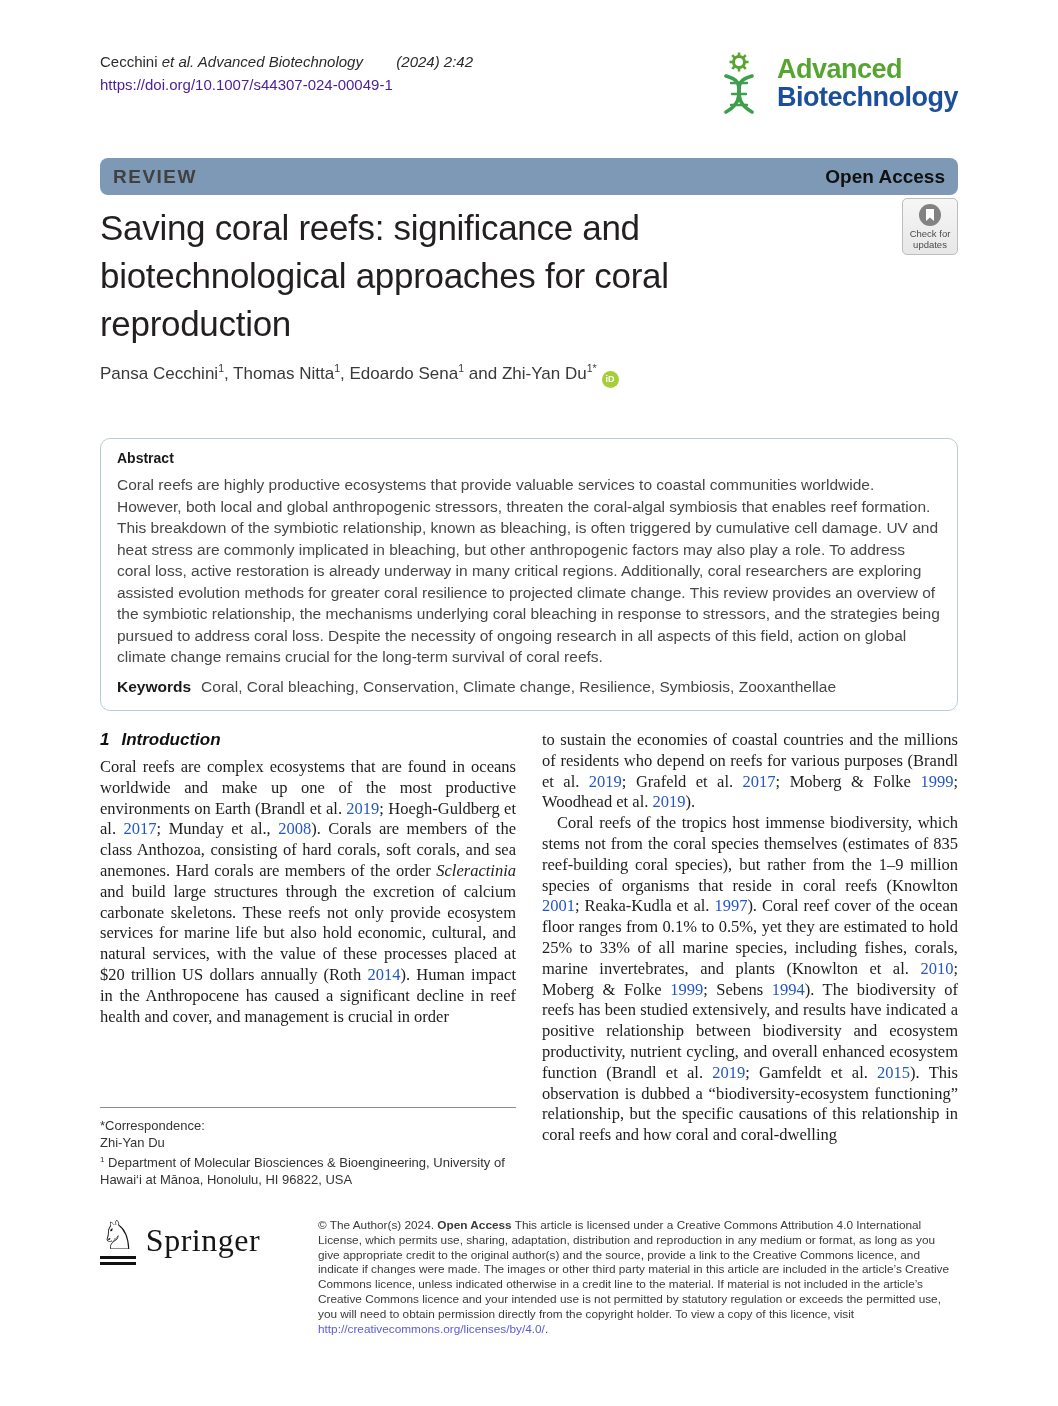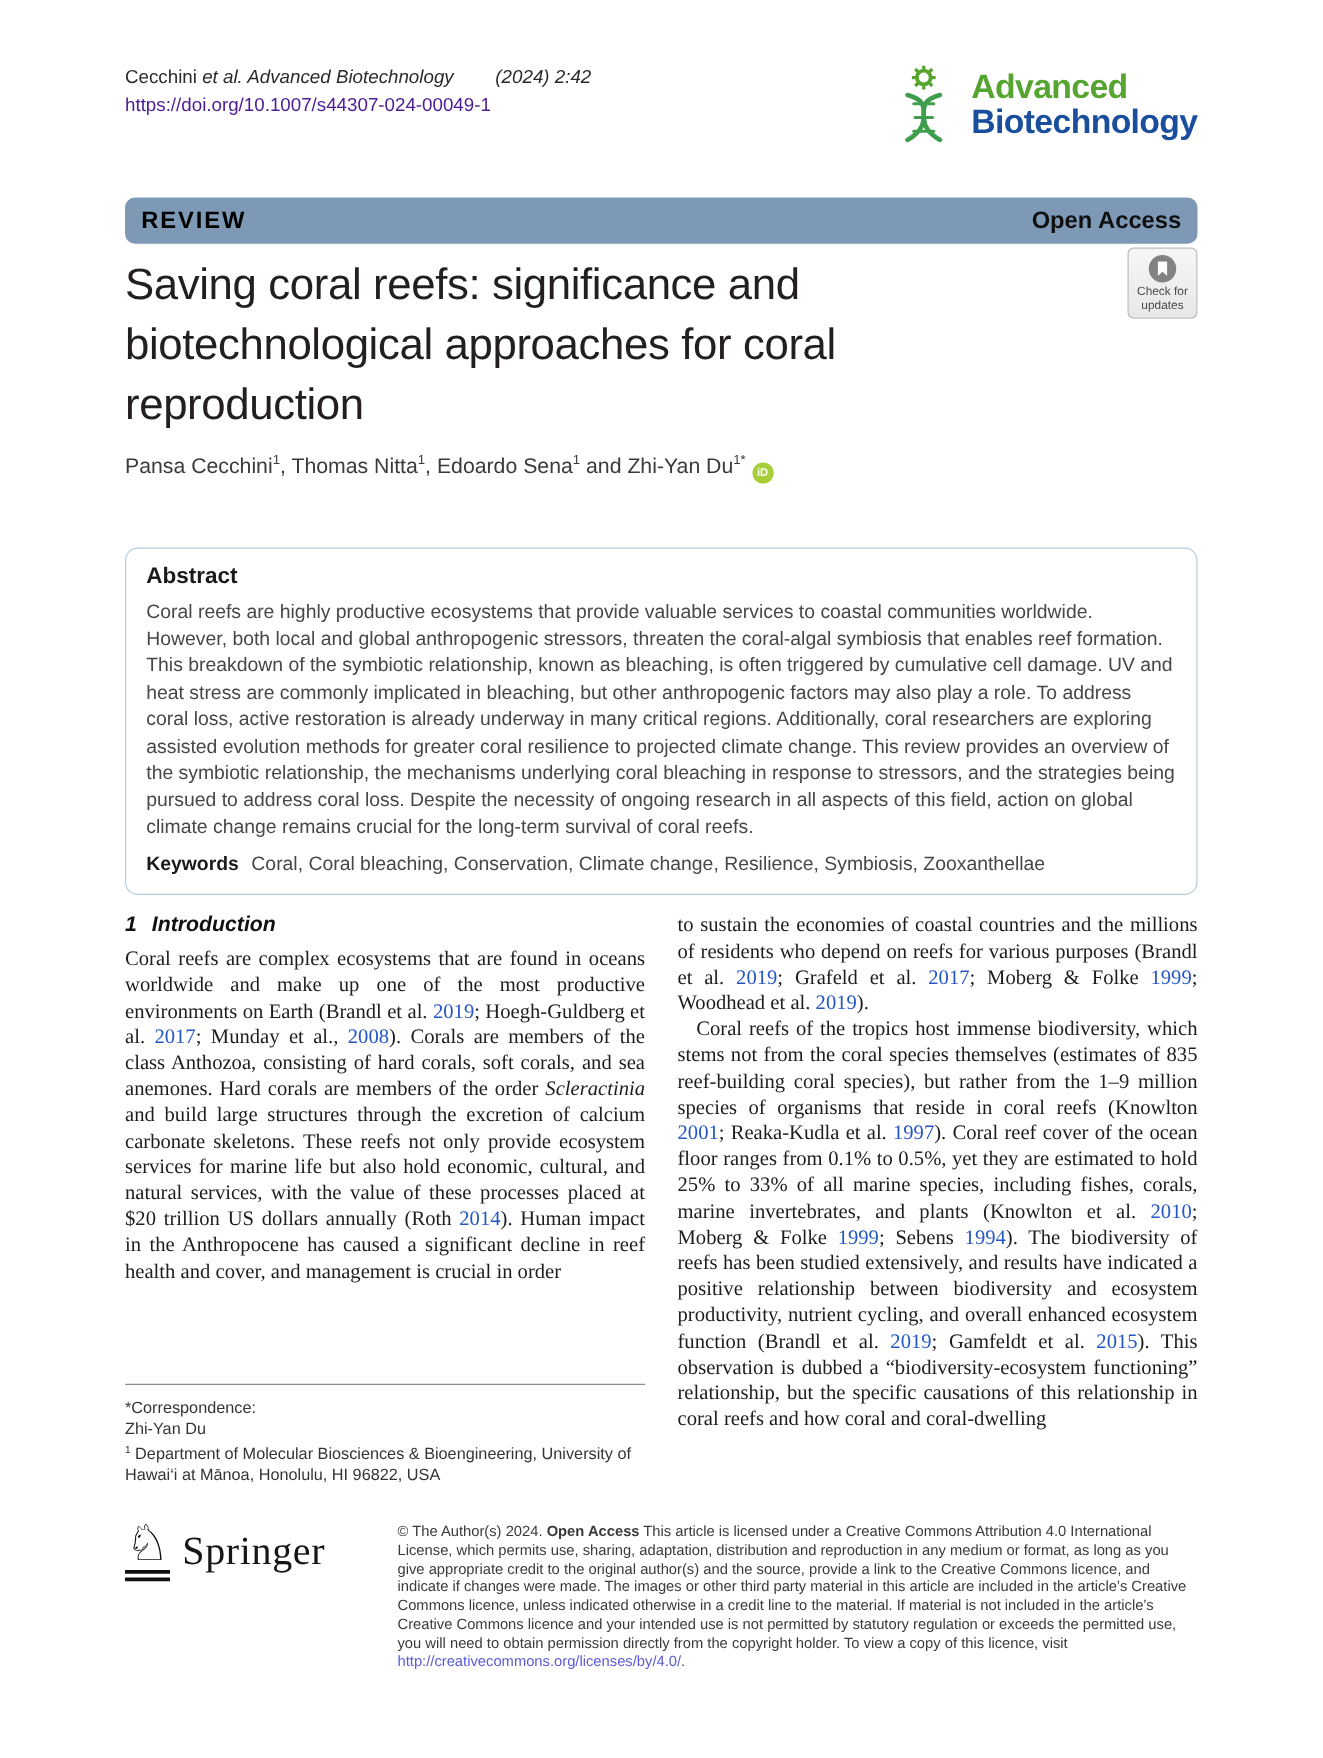--- a/index.html
+++ b/index.html
@@ -13,21 +13,21 @@
   .journal-logo { position:absolute; left:716px; top:52px; display:flex; align-items:center; gap:15px; }
   .logo-text { font-weight:bold; font-size:27px; line-height:28px; letter-spacing:-0.5px; }
   .logo-line1 { color:#56a531; }
   .logo-line2 { color:#1b4f9e; }
   
   .banner {
     position:absolute; left:100px; right:100px; top:158px; height:37px;
     background:#7d99b6; border-radius:8px;
     display:flex; align-items:center; justify-content:space-between; padding:0 13px;
   }
-  .banner .type { font-size:19px; font-weight:bold; letter-spacing:1.5px; color:#000000; }
+  .banner .type { font-size:19px; font-weight:bold; letter-spacing:1.5px; color:#404040; }
   .banner .access { font-size:19px; font-weight:bold; color:#101010; }
   
   .update-badge {
     position:absolute; right:100px; top:198px; width:56px;
     border:1px solid #bdbdbd; border-radius:5px;
     background:linear-gradient(#f6f6f6,#e7e7e7);
     text-align:center; padding:5px 2px 4px; cursor:pointer;
   }
   .badge-circle { width:22px; height:22px; border-radius:50%; background:#828282; margin:0 auto 3px; position:relative; }
   .badge-bookmark {
@@ -45,21 +45,21 @@
     display:inline-block; width:17px; height:17px; border-radius:50%;
     background:#a6ce39; color:#fff; font-size:9px; font-weight:bold;
     text-align:center; line-height:17px; vertical-align:-3px; margin-left:5px; cursor:pointer;
   }
   
   .abstract-box {
     position:absolute; left:100px; right:100px; top:438px;
     border:1.5px solid #b9cdd9; border-radius:10px;
     padding:11px 16px 14px;
   }
-  .abstract-heading { font-size:18px; font-weight:bold; color:#1a1a1a; margin-bottom:8px; }
+  .abstract-heading { font-size:14px; font-weight:bold; color:#1a1a1a; margin-bottom:8px; }
   .abstract-body { font-size:15.5px; line-height:21.5px; color:#474747; }
   .keywords-line { margin-top:10px; font-size:15.5px; color:#474747; }
   .keywords-label { font-weight:bold; color:#1a1a1a; margin-right:10px; }
   
   .columns {
     position:absolute; left:100px; right:100px; top:730px;
     display:flex; gap:26px;
   }
   .col { width:416px; }
   .col-left { height:458px; display:flex; flex-direction:column; }

